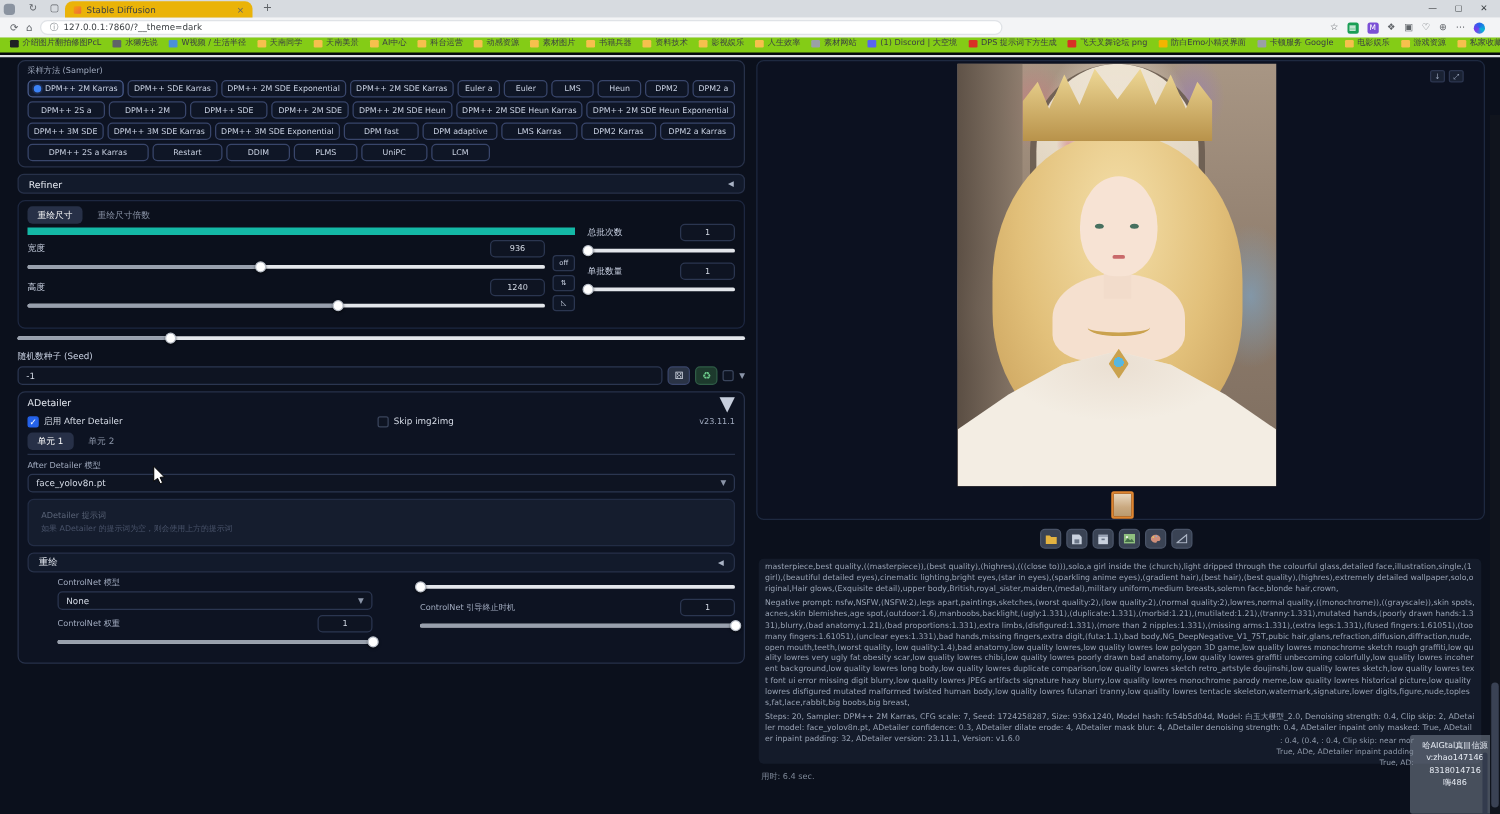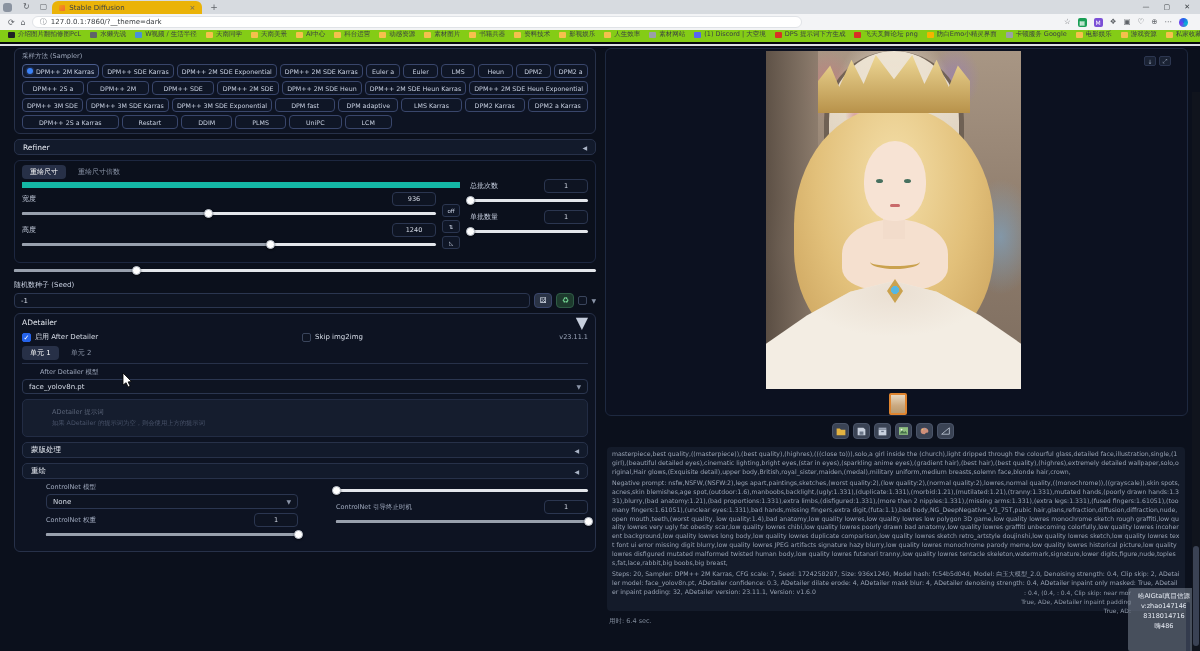--- a/index.html
+++ b/index.html
@@ -92,21 +92,21 @@
   .ad-panel { border:1px solid #273149; border-radius:6px; margin-top:5px; padding:0 7px 7px; background:#0d1322; }
   .ad-head { display:flex; justify-content:space-between; align-items:center; height:16px; }
   .ad-row1 { display:flex; align-items:center; margin-top:2px; }
   .ad-row1 .opt { display:flex; align-items:center; gap:4px; font-size:7px; color:#d5dbe6; }
   .ad-ver { margin-left:auto; font-size:6.5px; color:#9fa9bd; }
   .unit-tabs { display:flex; gap:4px; border-bottom:1px solid #273149; margin-top:4px; padding-bottom:3px; }
   .dropdown { height:15px; background:#0e1422; border:1px solid #2b3650; border-radius:4px;
     display:flex; align-items:center; justify-content:space-between; padding:0 6px; margin-top:2px; }
   .dropdown .v { font-size:7px; color:#d5dbe6; }
   .prompt-wrap { background:#151d2e; border:1px solid #222c44; border-radius:5px; padding:5px 6px; margin-top:5px; }
-  .ph-box { border-radius:3px; padding:3px 4px; min-height:26px;margin-left:19px; }
+  .ph-box { border-radius:3px; padding:3px 4px; min-height:26px; }
   .ph-title { font-size:6.5px; color:#5a6478; }
   .ph-sub { font-size:6.3px; color:#49536a; margin-top:2px; }
   .cn-grid { display:flex; gap:14px; margin-top:4px; }
   .cn-col { flex:1;margin-left:24px; }
 
   .right-col { position:absolute; left:605px; top:2px; width:583px; height:603px; }
   .output-panel { position:absolute; left:0; top:0; width:583px; height:368px;
     border:1px solid #1e2940; border-radius:6px; background:#0c1120; }
   .img-tools { position:absolute; right:16px; top:7px; display:flex; gap:3px; z-index:5; }
   .img-tools .tb { width:12px; height:10px; background:#1a2233; border:1px solid #2c3650; border-radius:2px;
@@ -506,34 +506,30 @@
         <span class="opt">
           <span class="chk"></span>
           <span>Skip img2img</span>
         </span>
         <span class="ad-ver">v23.11.1</span>
       </div>
       <div class="unit-tabs">
         <span class="tab-chip active">单元 1</span>
         <span class="tab-chip">单元 2</span>
       </div>
-      <div class="lbl small" style="margin-top:4px;margin-left:18px;">After Detailer 模型</div>
+      <div class="lbl small" style="margin-top:4px;">After Detailer 模型</div>
       <div class="dropdown">
         <span class="v">face_yolov8n.pt</span>
         <span class="caret">▼</span>
       </div>
       <div class="prompt-wrap">
         <div class="ph-box">
           <div class="ph-title">ADetailer 提示词</div>
           <div class="ph-sub">如果 ADetailer 的提示词为空，则会使用上方的提示词</div>
         </div>
-      </div>
-      <div class="acc">
-        <span class="t">蒙版处理</span>
-        <span class="arr">◀</span>
       </div>
       <div class="acc">
         <span class="t">重绘</span>
         <span class="arr">◀</span>
       </div>
       <div class="cn-grid">
         <div class="cn-col">
           <div class="lbl small">ControlNet 模型</div>
           <div class="dropdown">
             <span class="v">None</span>

